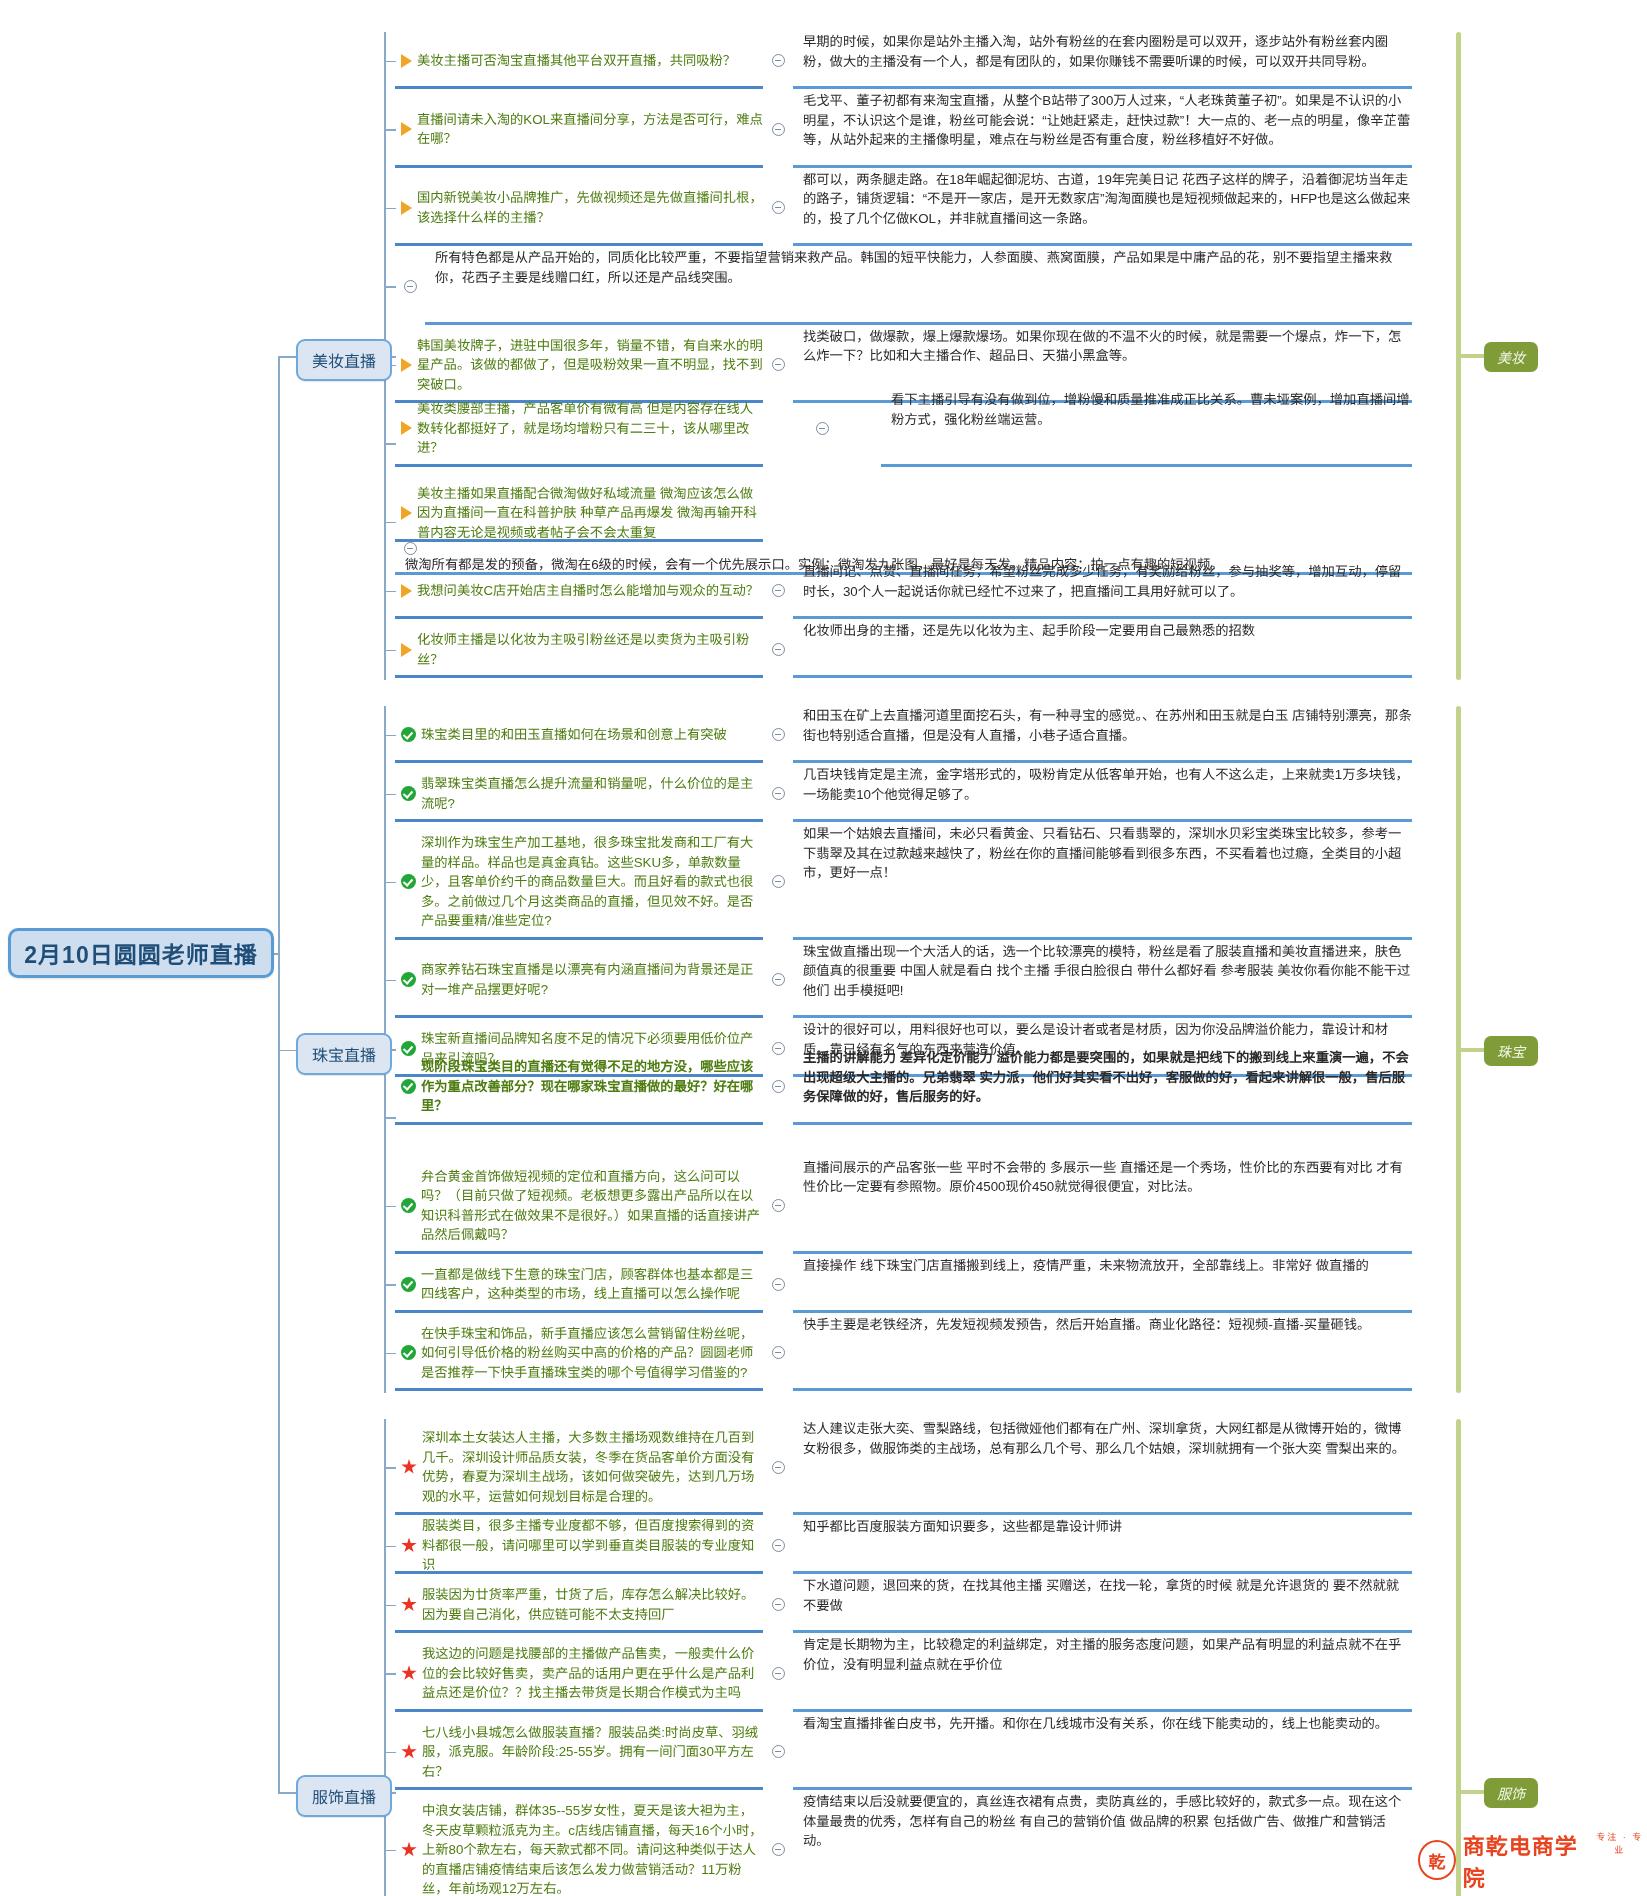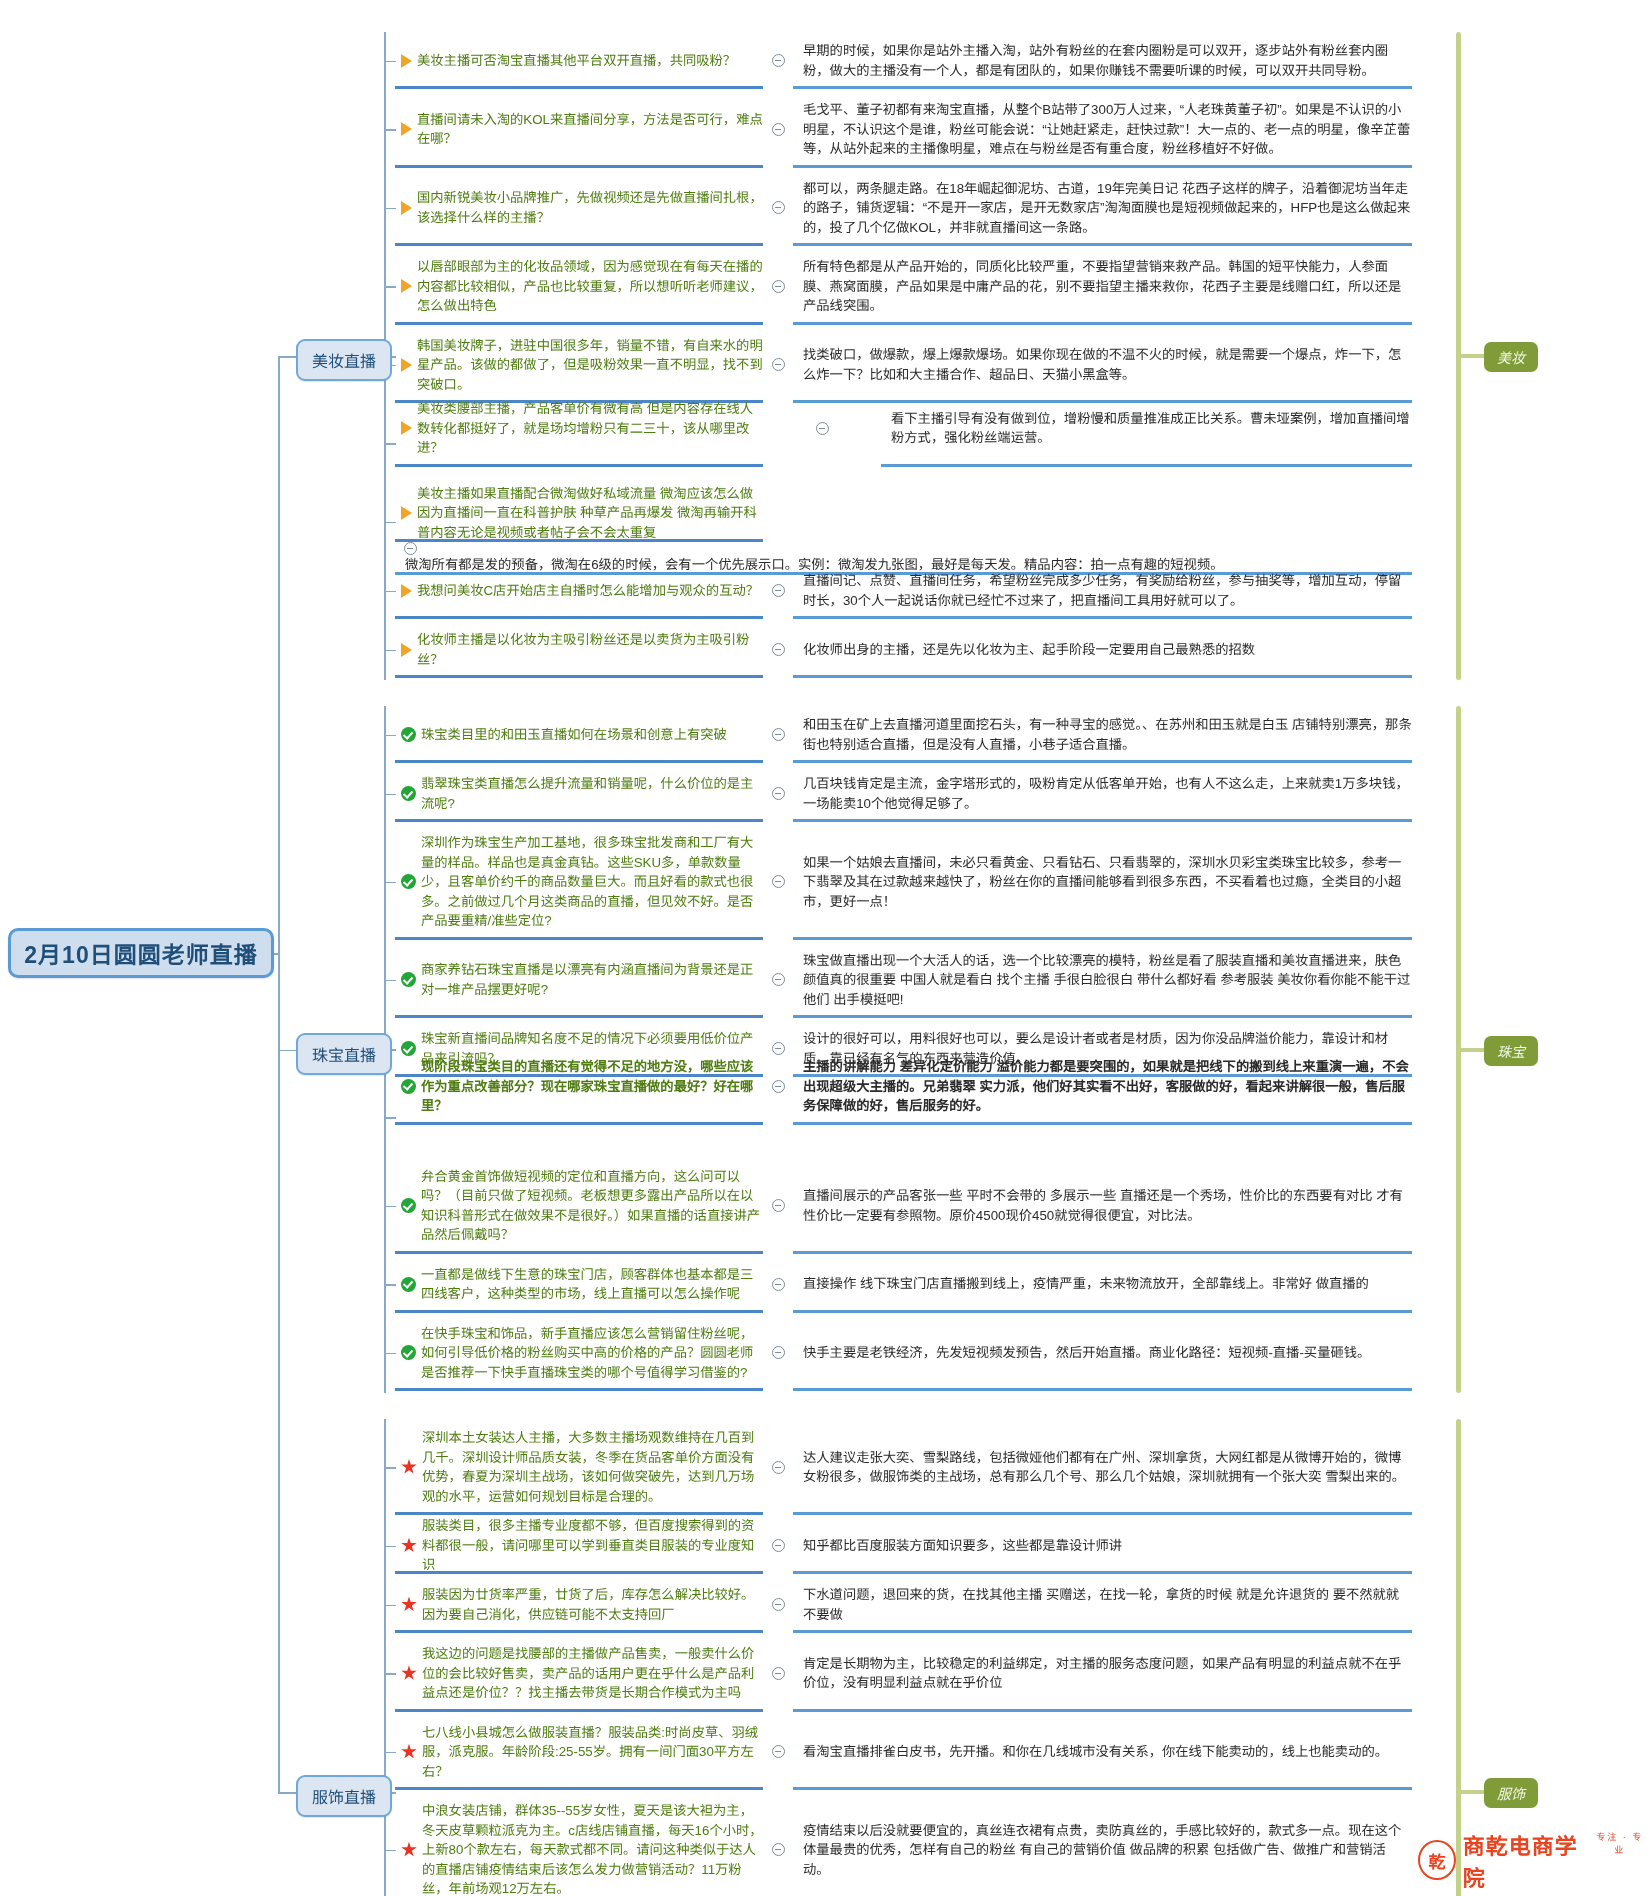--- a/index.html
+++ b/index.html
@@ -97,21 +97,21 @@
   .collapse-cell {
     width: 30px;
     display: flex;
     align-items: center;
     justify-content: center;
   }
   .a-cell {
     position: relative;
     flex: 1;
     display: flex;
-    align-items: center;
+    align-items: flex-start;
     padding-left: 10px;
   }
   .a-text {
     font-size: 13.3px;
     line-height: 19.5px;
     color: #2a2a2a;
   }
 
   
   .ul-q, .ul-a {
@@ -271,27 +271,20 @@
         </div>
         <div class="collapse-cell">
           <span class="ico ico-minus"></span>
         </div>
         <div class="a-cell">
           <div class="a-text">都可以，两条腿走路。在18年崛起御泥坊、古道，19年完美日记 花西子这样的牌子，沿着御泥坊当年走的路子，铺货逻辑：“不是开一家店，是开无数家店”淘淘面膜也是短视频做起来的，HFP也是这么做起来的，投了几个亿做KOL，并非就直播间这一条路。</div>
           <div class="ul-a"></div>
         </div>
       </div>
       <div class="row" style="left: 395px; top: 248px; width: 1017px; height: 76.5px;">
-        <div class="q-cell">
-          <div class="q-inner">
-            <span class="ico ico-flag"></span>
-            <div class="q-text">以唇部眼部为主的化妆品领域，因为感觉现在有每天在播的内容都比较相似，产品也比较重复，所以想听听老师建议，怎么做出特色</div>
-          </div>
-          <div class="ul-q"></div>
-        </div>
         <div class="collapse-cell">
           <span class="ico ico-minus"></span>
         </div>
         <div class="a-cell">
           <div class="a-text">所有特色都是从产品开始的，同质化比较严重，不要指望营销来救产品。韩国的短平快能力，人参面膜、燕窝面膜，产品如果是中庸产品的花，别不要指望主播来救你，花西子主要是线赠口红，所以还是产品线突围。</div>
           <div class="ul-a"></div>
         </div>
       </div>
       <div class="row" style="left: 395px; top: 326.5px; width: 1017px; height: 76.5px;">
         <div class="q-cell">

